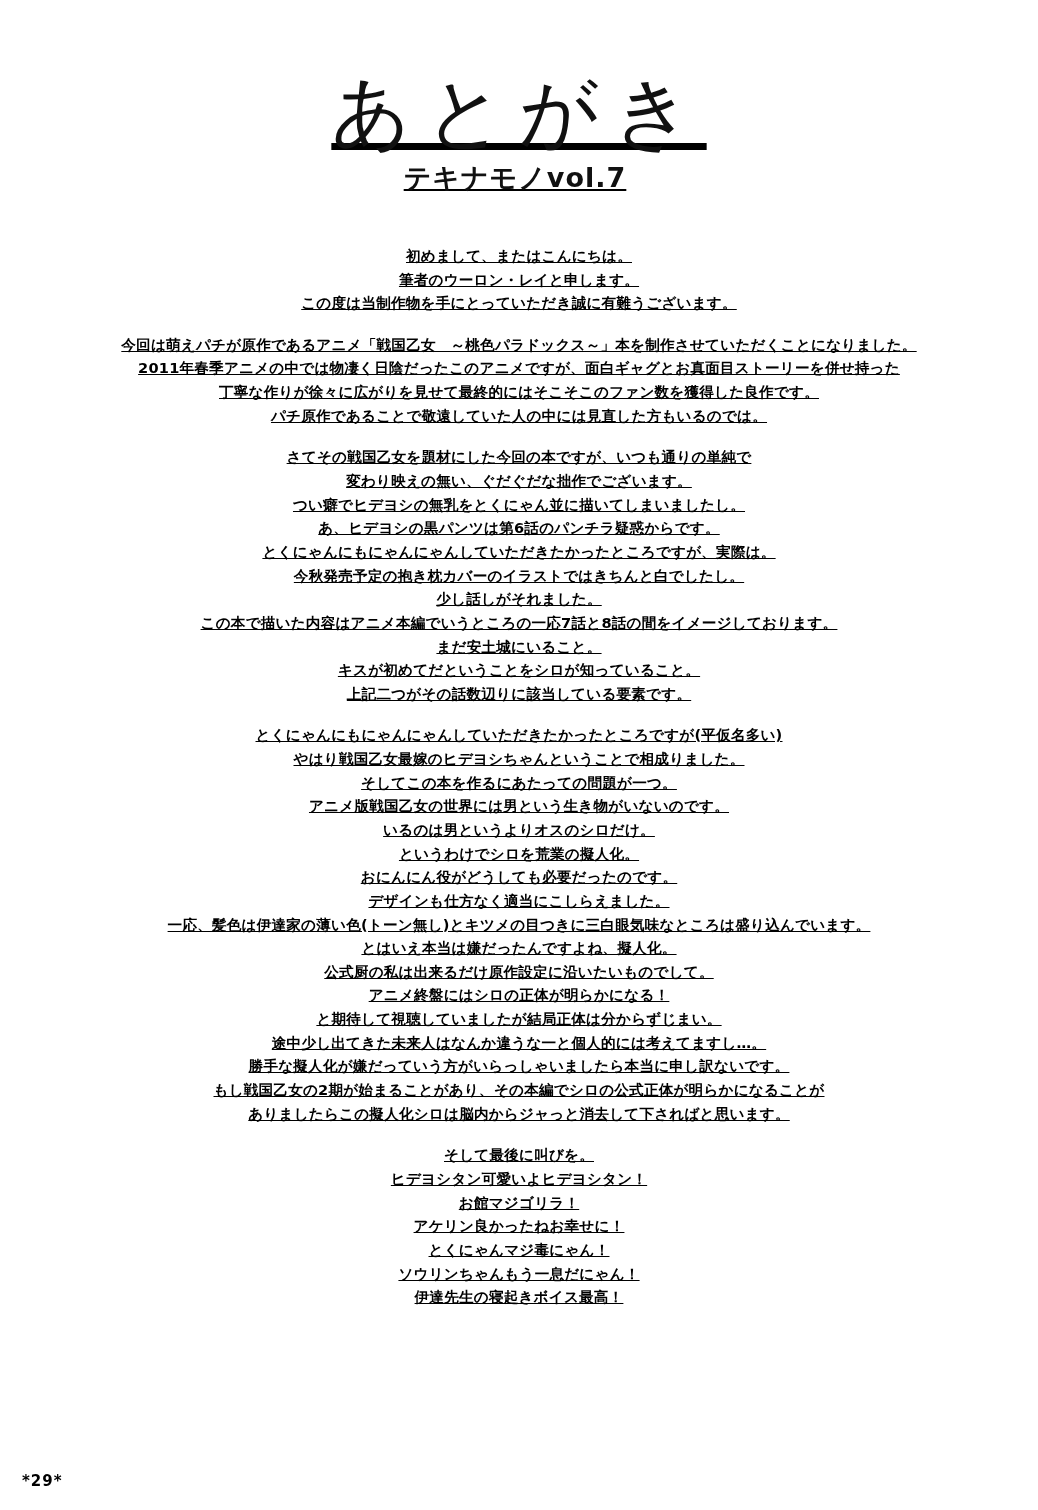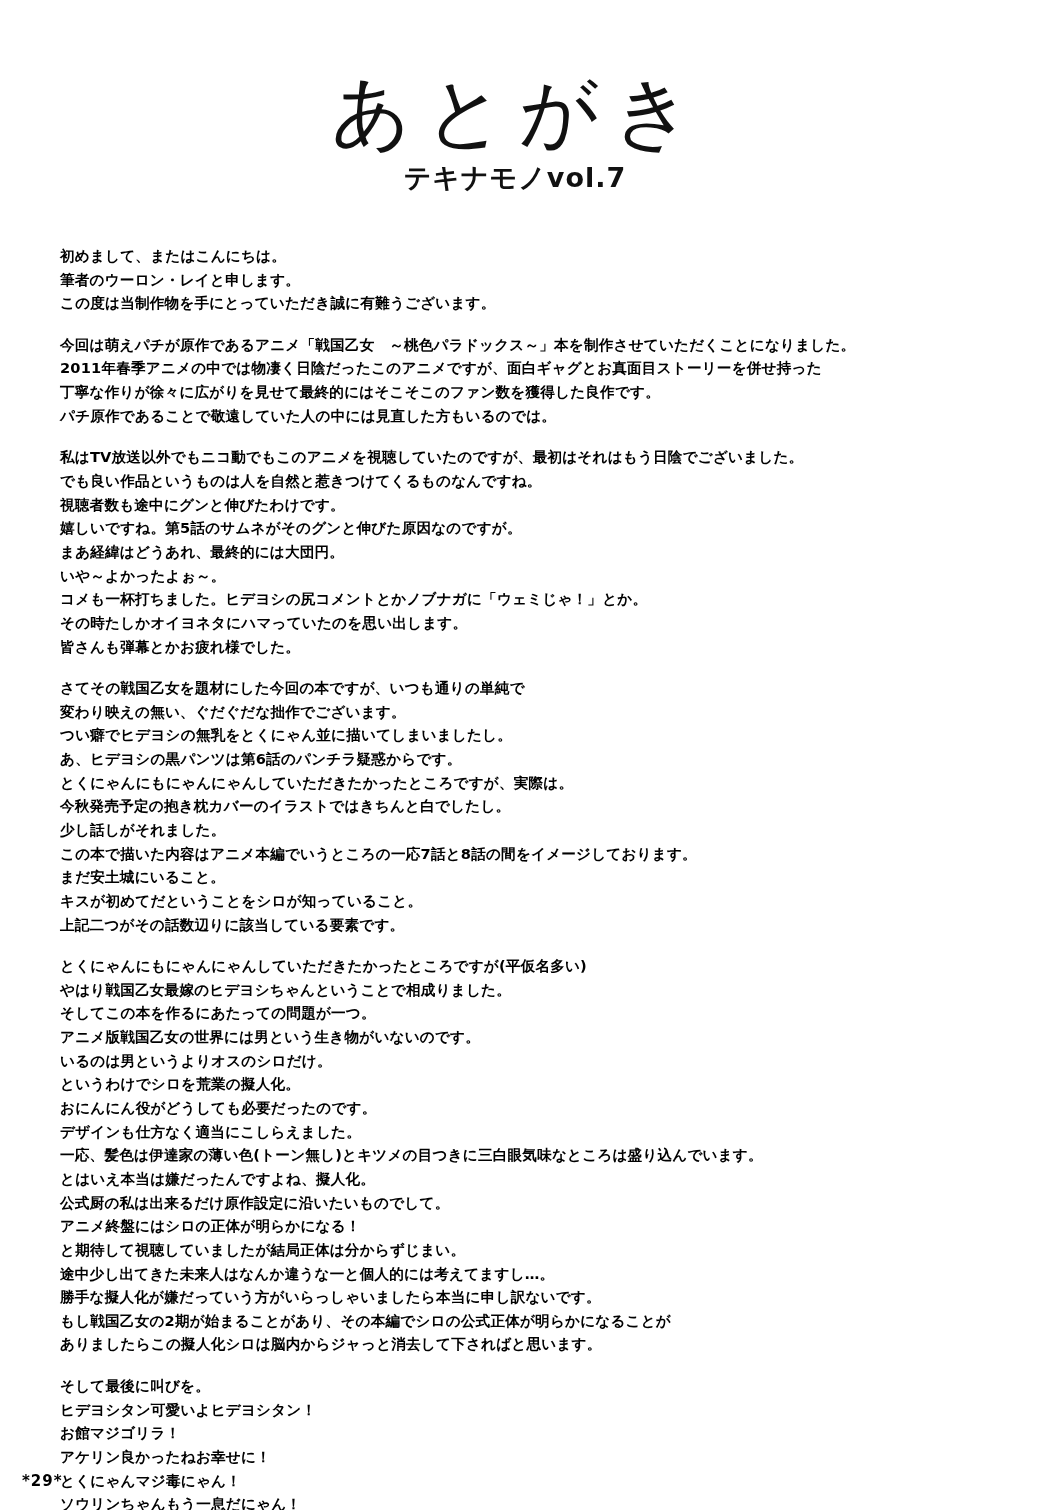--- a/index.html
+++ b/index.html
@@ -13,20 +13,21 @@
     position: relative;
     font-family: "DejaVu Sans", "Liberation Sans", sans-serif;
     color: #000000;
     overflow: hidden;
   }
   .page {
     position: relative;
     width: 1038px;
     height: 1510px;
     box-sizing: border-box;
+    text-decoration: underline;
   }
   .title {
     text-align: center;
     font-family: "DejaVu Sans", "Liberation Sans", sans-serif;
     font-size: 78px;
     letter-spacing: 14px;
     font-weight: 400;
     margin: 0;
     padding-top: 72px;
     line-height: 1.05;
@@ -38,20 +39,21 @@
     letter-spacing: 1px;
     margin: 6px 8px 0 0;
     font-weight: 700;
     color: #111;
   }
   .body-area {
     margin-top: 48px;
     padding: 0 60px;
   }
   .para {
+    text-align: center;
     font-size: 14.6px;
     line-height: 1.62;
     margin: 0 0 18px 0;
     white-space: pre-line;
     font-weight: 700;
     color: #000;
     letter-spacing: 0.2px;
   }
   .para:last-child {
     margin-bottom: 0;
@@ -75,29 +77,20 @@
   <div class="subtitle">テキナモノvol.7</div>
 
   <div class="body-area">
     <p class="para">初めまして、またはこんにちは。
 筆者のウーロン・レイと申します。
 この度は当制作物を手にとっていただき誠に有難うございます。</p>
     <p class="para">今回は萌えパチが原作であるアニメ「戦国乙女　～桃色パラドックス～」本を制作させていただくことになりました。
 2011年春季アニメの中では物凄く日陰だったこのアニメですが、面白ギャグとお真面目ストーリーを併せ持った
 丁寧な作りが徐々に広がりを見せて最終的にはそこそこのファン数を獲得した良作です。
 パチ原作であることで敬遠していた人の中には見直した方もいるのでは。</p>
-    <p class="para">私はTV放送以外でもニコ動でもこのアニメを視聴していたのですが、最初はそれはもう日陰でございました。
-でも良い作品というものは人を自然と惹きつけてくるものなんですね。
-視聴者数も途中にグンと伸びたわけです。
-嬉しいですね。第5話のサムネがそのグンと伸びた原因なのですが。
-まあ経緯はどうあれ、最終的には大団円。
-いや～よかったよぉ～。
-コメも一杯打ちました。ヒデヨシの尻コメントとかノブナガに「ウェミじゃ！」とか。
-その時たしかオイヨネタにハマっていたのを思い出します。
-皆さんも弾幕とかお疲れ様でした。</p>
     <p class="para">さてその戦国乙女を題材にした今回の本ですが、いつも通りの単純で
 変わり映えの無い、ぐだぐだな拙作でございます。
 つい癖でヒデヨシの無乳をとくにゃん並に描いてしまいましたし。
 あ、ヒデヨシの黒パンツは第6話のパンチラ疑惑からです。
 とくにゃんにもにゃんにゃんしていただきたかったところですが、実際は。
 今秋発売予定の抱き枕カバーのイラストではきちんと白でしたし。
 少し話しがそれました。
 この本で描いた内容はアニメ本編でいうところの一応7話と8話の間をイメージしております。
 まだ安土城にいること。
 キスが初めてだということをシロが知っていること。

